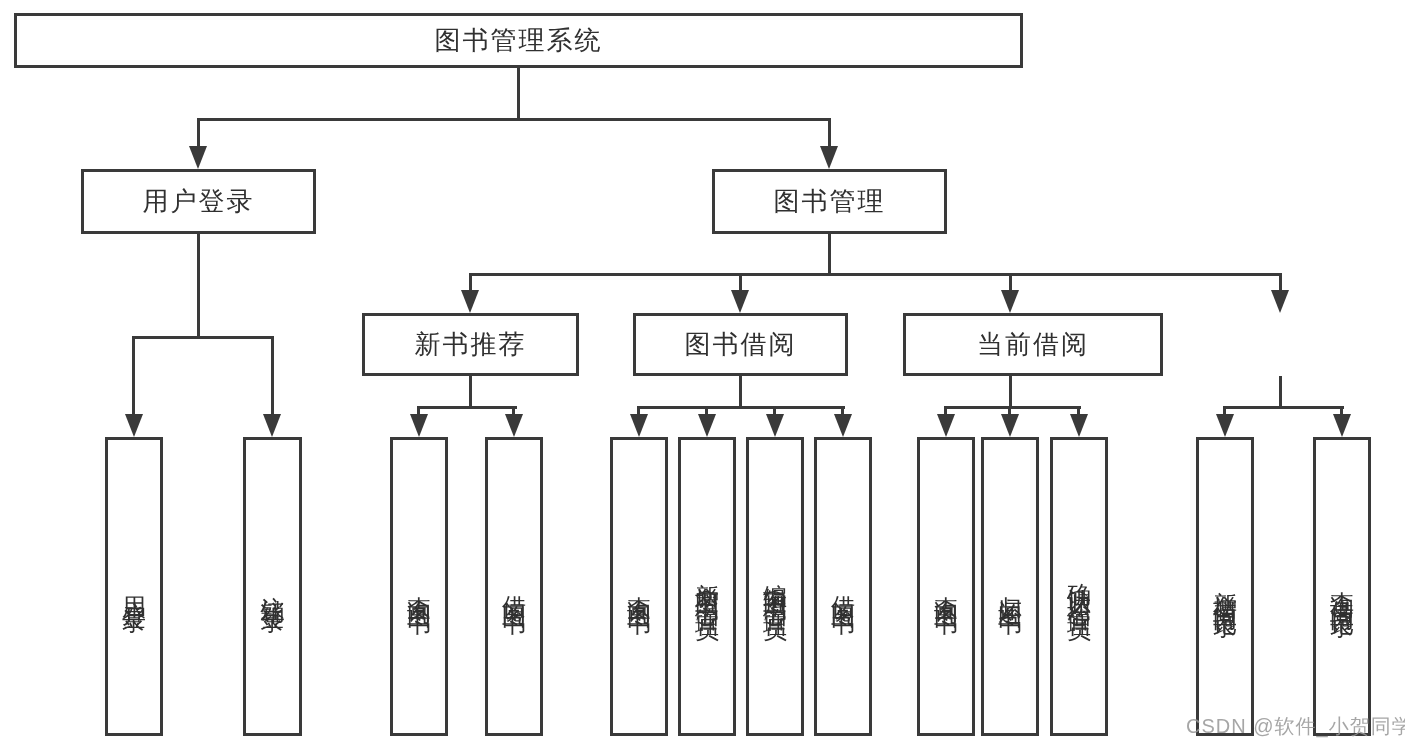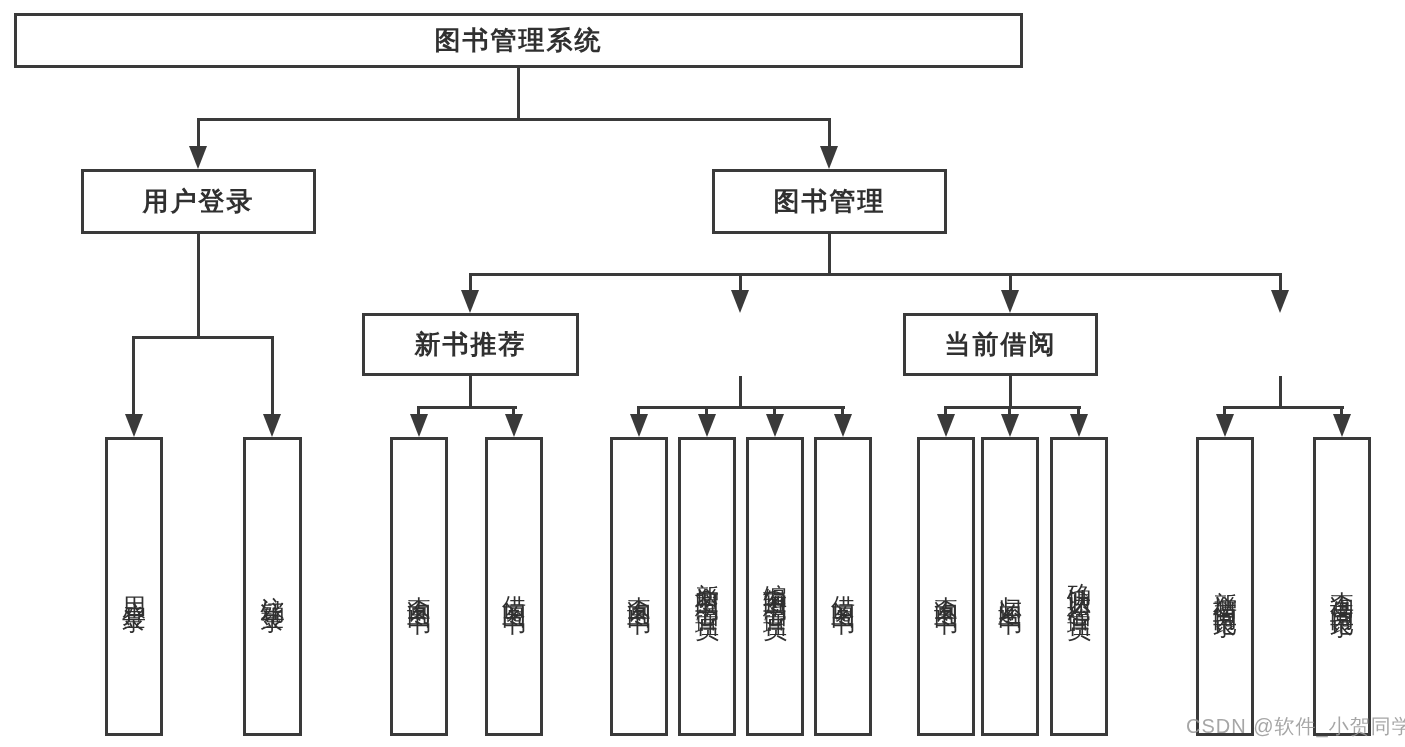--- a/index.html
+++ b/index.html
@@ -4,21 +4,21 @@
 <style>
   html,body{margin:0;padding:0;background:#ffffff;}
   .canvas{
     position:relative;width:1405px;height:747px;background:#ffffff;
     font-family:"Liberation Sans",sans-serif;overflow:hidden;color:#303030;
   }
   .box{
     position:absolute;box-sizing:border-box;border:3px solid #3a3a3a;background:#ffffff;
     display:flex;align-items:center;justify-content:center;
   }
-  .hbox{font-size:26px;letter-spacing:2px;font-weight:700;text-align:right;}
+  .hbox{font-size:26px;letter-spacing:2px;font-weight:400;text-align:right;}
   .vbox{font-size:24px;}
   .vbox .vtext{
     writing-mode:vertical-rl;text-orientation:mixed;
     letter-spacing:5px;line-height:1;white-space:nowrap;
   }
   .hline,.vline{position:absolute;background:#3a3a3a;}
   .arrow{
     position:absolute;width:0;height:0;
     border-left:9px solid transparent;border-right:9px solid transparent;
     border-top:23px solid #3a3a3a;
@@ -40,21 +40,24 @@
   <div class="box hbox" style="left:81px;top:169px;width:235px;height:65px">
     <span>用户登录</span>
   </div>
   <div class="box hbox" style="left:362px;top:313px;width:217px;height:63px">
     <span>新书推荐</span>
   </div>
 
   <div class="box hbox" style="left:712px;top:169px;width:235px;height:65px">
     <span>图书管理</span>
   </div>
-  <div class="box hbox" style="left:903px;top:313px;width:195px;height:63px">
+  <div class="box hbox" style="left:633px;top:313px;width:215px;height:63px">
+    <span>图书借阅</span>
+  </div>
+  <div class="box hbox" style="left:903px;top:313px;width:260px;height:63px">
     <span>当前借阅</span>
   </div>
 
   <div class="box vbox" style="left:105px;top:437px;width:58px;height:299px">
     <span class="vtext">用户登录</span>
   </div>
   <div class="box vbox" style="left:243px;top:437px;width:59px;height:299px">
     <span class="vtext">注销登录</span>
   </div>
 

